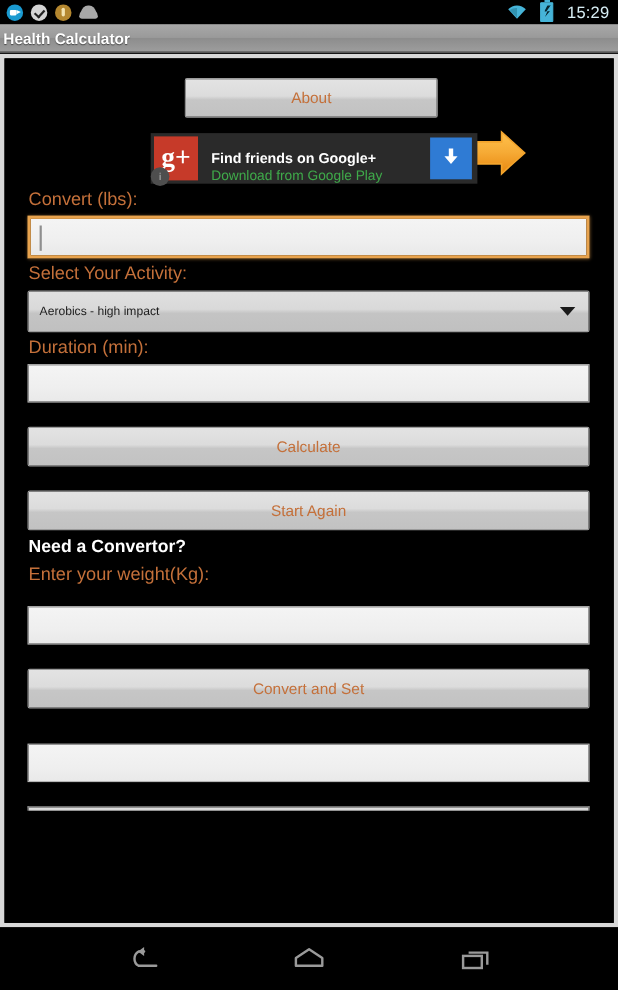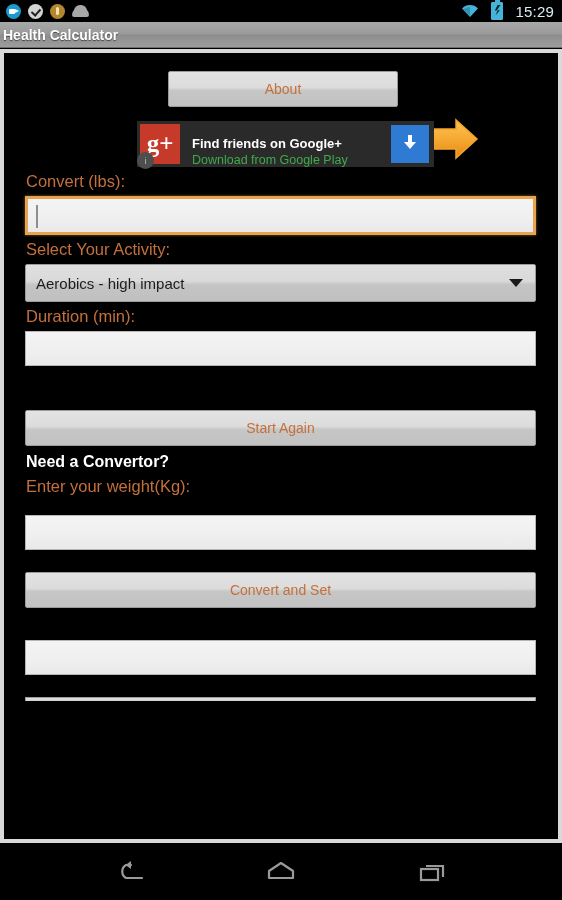--- a/index.html
+++ b/index.html
@@ -327,21 +327,21 @@
     border: 1px solid #9b9b9b;
     border-radius: 2px;
     box-sizing: border-box;
     display: flex;
     align-items: center;
     padding: 0 12px 0 10px;
     position: relative;
   }
   .spinner-text {
     color: #1c1c1c;
-    font-size: 15px;
+    font-size: 11px;
     flex: 1;
   }
   .caret-down {
     width: 0; height: 0;
     border-left: 7px solid transparent;
     border-right: 7px solid transparent;
     border-top: 8px solid #1a1a1a;
   }
   .action-btn {
     height: 36px;
@@ -455,20 +455,21 @@
       <div class="lbl">Select Your Activity:</div>
       <div class="spinner">
         <span class="spinner-text">Aerobics - high impact</span>
         <span class="caret-down"></span>
       </div>
 
       <div class="lbl">Duration (min):</div>
       <div class="field"></div>
 
       <div class="sp22"></div>
+      <div class="btn action-btn">Calculate</div>
 
       <div class="sp22"></div>
       <div class="btn action-btn">Start Again</div>
 
       <div class="sp6"></div>
       <div class="lbl-white">Need a Convertor?</div>
       <div class="lbl">Enter your weight(Kg):</div>
 
       <div class="sp14"></div>
       <div class="field"></div>

